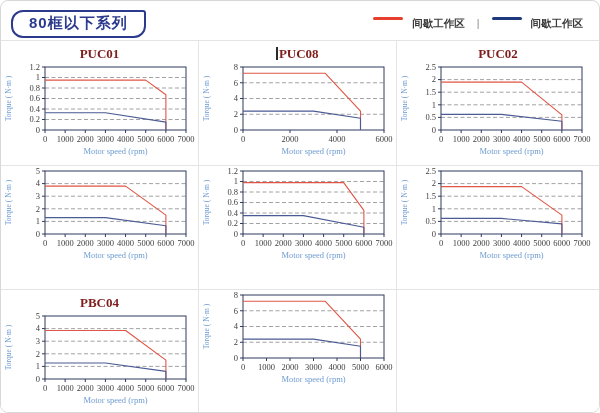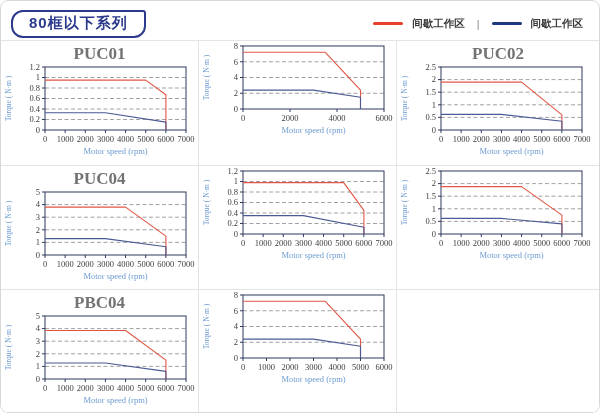--- a/index.html
+++ b/index.html
@@ -1,28 +1,28 @@
 <!DOCTYPE html>
 <html><head>
 <meta charset="utf-8">
 <style>
   * { margin:0; padding:0; box-sizing:border-box; }
   html,body { background:#fff; }
   body { width:600px; height:413px; font-family:"Liberation Sans",sans-serif; }
   .page { width:600px; height:413px; border:1px solid #d8d8d8; border-radius:8px; background:#fff; overflow:hidden; display:flex; flex-direction:column; }
   .header { height:40px; display:flex; align-items:center; justify-content:space-between; padding:6px 16px 0 10px; }
   .badge { border:2px solid #2b3a8c; border-radius:12px 3px 12px 12px; color:#2b3a8c; font-size:15px; font-weight:700; padding:2px 16px 3px 16px; letter-spacing:1px; background:#fff; }
-  .legend { display:flex; align-items:center; gap:9px; font-size:10.5px; color:#3a3a3a; font-weight:700; }
+  .legend { display:flex; gap:9px; font-size:10.5px; color:#3a3a3a; font-weight:700; }
   .swatch { display:inline-block; width:30px; height:3px; border-radius:2px; }
   .legend-sep { color:#8a8a8a; font-weight:400; margin:0 3px; }
   .grid { flex:1; display:grid; grid-template-columns:198px 198px 202px; grid-template-rows:125px 124px 122px; border-top:1px solid #e4e4e4; }
   .cell { overflow:hidden; background:#fff; }
   .cell.bR { border-right:1px solid #e4e4e4; }
   .cell.bB { border-bottom:1px solid #e4e4e4; }
-  .chart-title { text-align:center; font-family:"Liberation Serif",serif; font-weight:700; font-size:17px; color:#737373; margin-top:5px; height:16px; line-height:16px; }
+  .chart-title { text-align:center; font-family:"Liberation Serif",serif; font-weight:700; font-size:13px; color:#7f1d1d; margin-top:5px; height:16px; line-height:16px; }
   .title-cursor { display:inline-block; width:1.5px; height:13px; background:#2a2a2a; vertical-align:-2px; margin-right:1px; }
   svg { display:block; }
   svg text { font-family:"Liberation Serif",serif; }
 </style>
 </head>
 <body>
 
 <div class="page">
   <div class="header">
     <div class="badge">
@@ -76,20 +76,21 @@
           <text x="164.85714285714283" y="80" text-anchor="middle" font-size="8.5" fill="#3d3d3d">6000</text>
           <line x1="185" y1="68" x2="185" y2="71" stroke="#2e3a5e" stroke-width="1"></line>
           <text x="185" y="80" text-anchor="middle" font-size="8.5" fill="#3d3d3d">7000</text>
           <text x="114.5" y="92" text-anchor="middle" font-size="8.5" fill="#6f9cd1">Motor speed (rpm)</text>
           <text x="10" y="36.5" text-anchor="middle" font-size="7.5" fill="#6f9cd1" transform="rotate(-90 10 36.5)">Torque ( N·m )</text>
           <polyline points="44.0,18.1 144.7,18.1 164.9,32.8 164.9,68.0" fill="none" stroke="#e05545" stroke-width="1.1" stroke-linejoin="round"></polyline>
           <polyline points="44.0,50.7 104.4,50.7 164.9,60.1 164.9,68.0" fill="none" stroke="#4a5a94" stroke-width="1.1" stroke-linejoin="round"></polyline>
         </svg>
       </div>
       <div class="cell bR bB">
+        <div class="chart-title"><span class="title-cursor"></span><span>PUC08</span></div>
         <svg width="198" height="102" viewBox="0 0 198 102">
           <line x1="44" y1="52.25" x2="185" y2="52.25" stroke="#979797" stroke-width="0.9" stroke-dasharray="4 2.5"></line>
           <line x1="44" y1="36.5" x2="185" y2="36.5" stroke="#979797" stroke-width="0.9" stroke-dasharray="4 2.5"></line>
           <line x1="44" y1="20.75" x2="185" y2="20.75" stroke="#979797" stroke-width="0.9" stroke-dasharray="4 2.5"></line>
           <rect x="44" y="5" width="141" height="63" fill="none" stroke="#2e3a5e" stroke-width="1"></rect>
           <line x1="41" y1="68" x2="44" y2="68" stroke="#2e3a5e" stroke-width="1"></line>
           <text x="39" y="70.8" text-anchor="end" font-size="8.5" fill="#3d3d3d">0</text>
           <line x1="41" y1="52.25" x2="44" y2="52.25" stroke="#2e3a5e" stroke-width="1"></line>
           <text x="39" y="55.05" text-anchor="end" font-size="8.5" fill="#3d3d3d">2</text>
           <line x1="41" y1="36.5" x2="44" y2="36.5" stroke="#2e3a5e" stroke-width="1"></line>
@@ -148,21 +149,20 @@
           <text x="164.85714285714283" y="80" text-anchor="middle" font-size="8.5" fill="#3d3d3d">6000</text>
           <line x1="185" y1="68" x2="185" y2="71" stroke="#2e3a5e" stroke-width="1"></line>
           <text x="185" y="80" text-anchor="middle" font-size="8.5" fill="#3d3d3d">7000</text>
           <text x="114.5" y="92" text-anchor="middle" font-size="8.5" fill="#6f9cd1">Motor speed (rpm)</text>
           <text x="10" y="36.5" text-anchor="middle" font-size="7.5" fill="#6f9cd1" transform="rotate(-90 10 36.5)">Torque ( N·m )</text>
           <polyline points="44.0,20.1 124.6,20.1 164.9,52.9 164.9,68.0" fill="none" stroke="#e05545" stroke-width="1.1" stroke-linejoin="round"></polyline>
           <polyline points="44.0,52.4 104.4,52.4 164.9,59.2 164.9,68.0" fill="none" stroke="#4a5a94" stroke-width="1.1" stroke-linejoin="round"></polyline>
         </svg>
       </div>
       <div class="cell bR bB">
-        <div class="chart-title"><span>PUC04</span></div>
         <svg width="198" height="102" viewBox="0 0 198 102">
           <line x1="44" y1="55.4" x2="185" y2="55.4" stroke="#979797" stroke-width="0.9" stroke-dasharray="4 2.5"></line>
           <line x1="44" y1="42.8" x2="185" y2="42.8" stroke="#979797" stroke-width="0.9" stroke-dasharray="4 2.5"></line>
           <line x1="44" y1="30.200000000000003" x2="185" y2="30.200000000000003" stroke="#979797" stroke-width="0.9" stroke-dasharray="4 2.5"></line>
           <line x1="44" y1="17.599999999999994" x2="185" y2="17.599999999999994" stroke="#979797" stroke-width="0.9" stroke-dasharray="4 2.5"></line>
           <rect x="44" y="5" width="141" height="63" fill="none" stroke="#2e3a5e" stroke-width="1"></rect>
           <line x1="41" y1="68" x2="44" y2="68" stroke="#2e3a5e" stroke-width="1"></line>
           <text x="39" y="70.8" text-anchor="end" font-size="8.5" fill="#3d3d3d">0</text>
           <line x1="41" y1="55.4" x2="44" y2="55.4" stroke="#2e3a5e" stroke-width="1"></line>
           <text x="39" y="58.199999999999996" text-anchor="end" font-size="8.5" fill="#3d3d3d">1</text>

